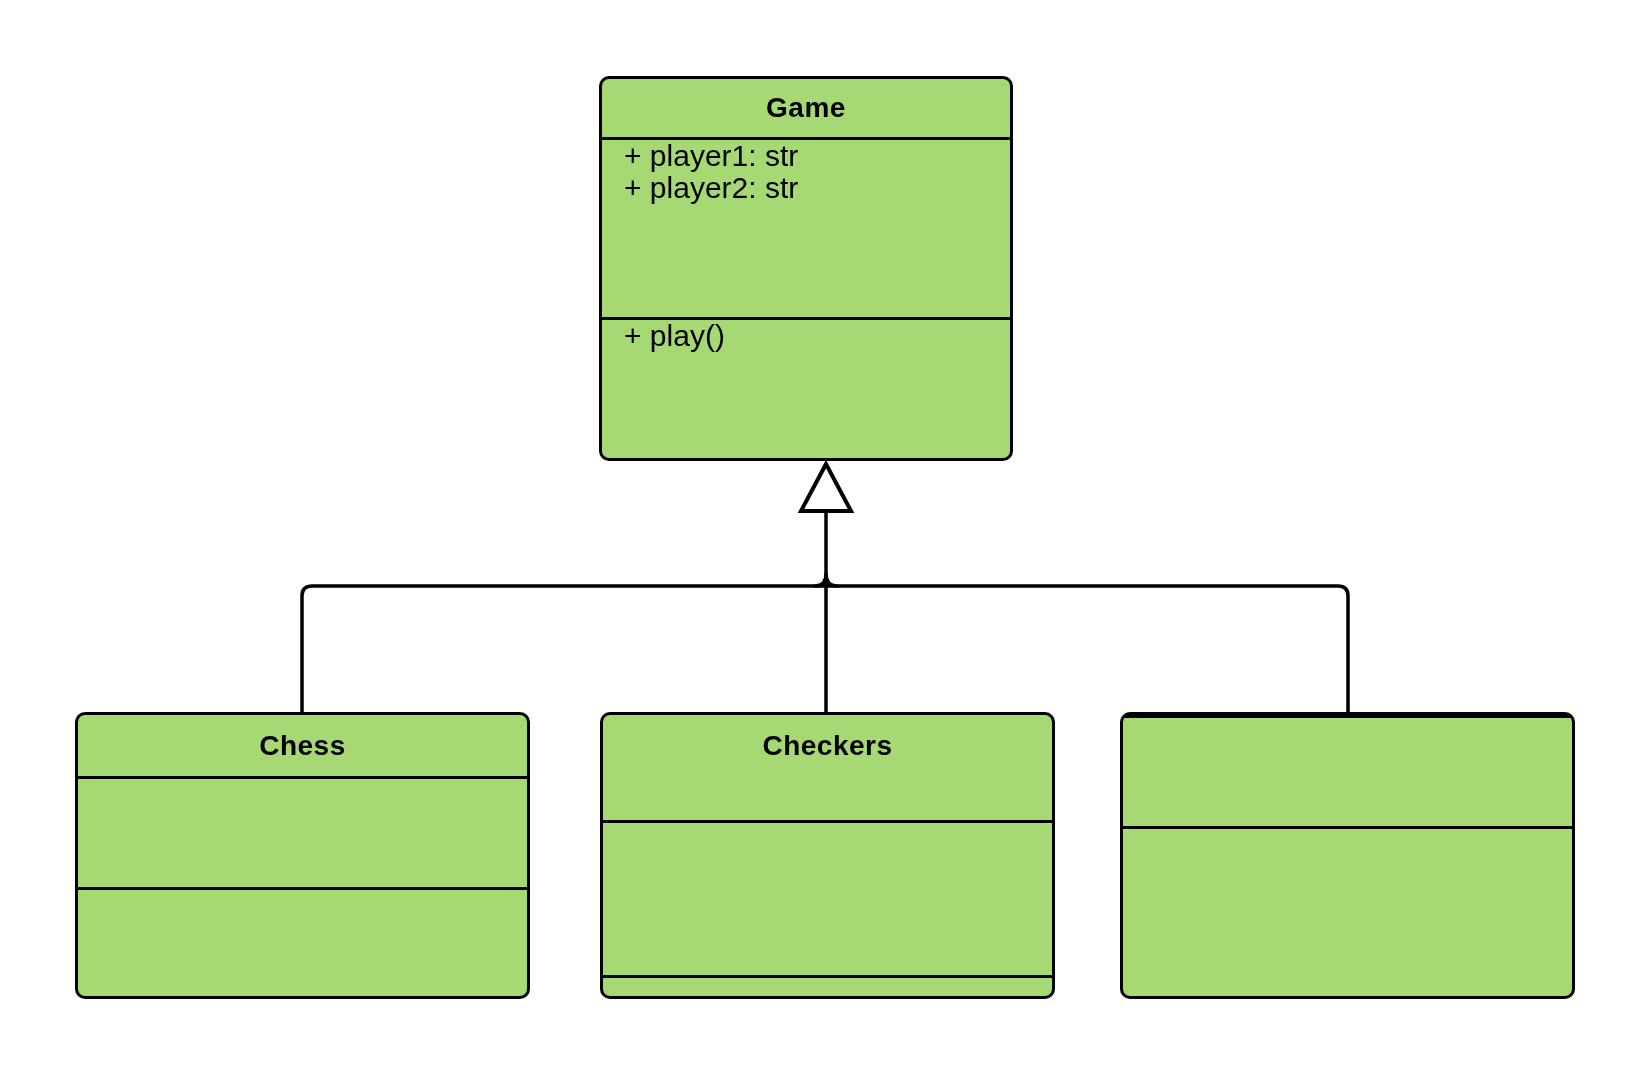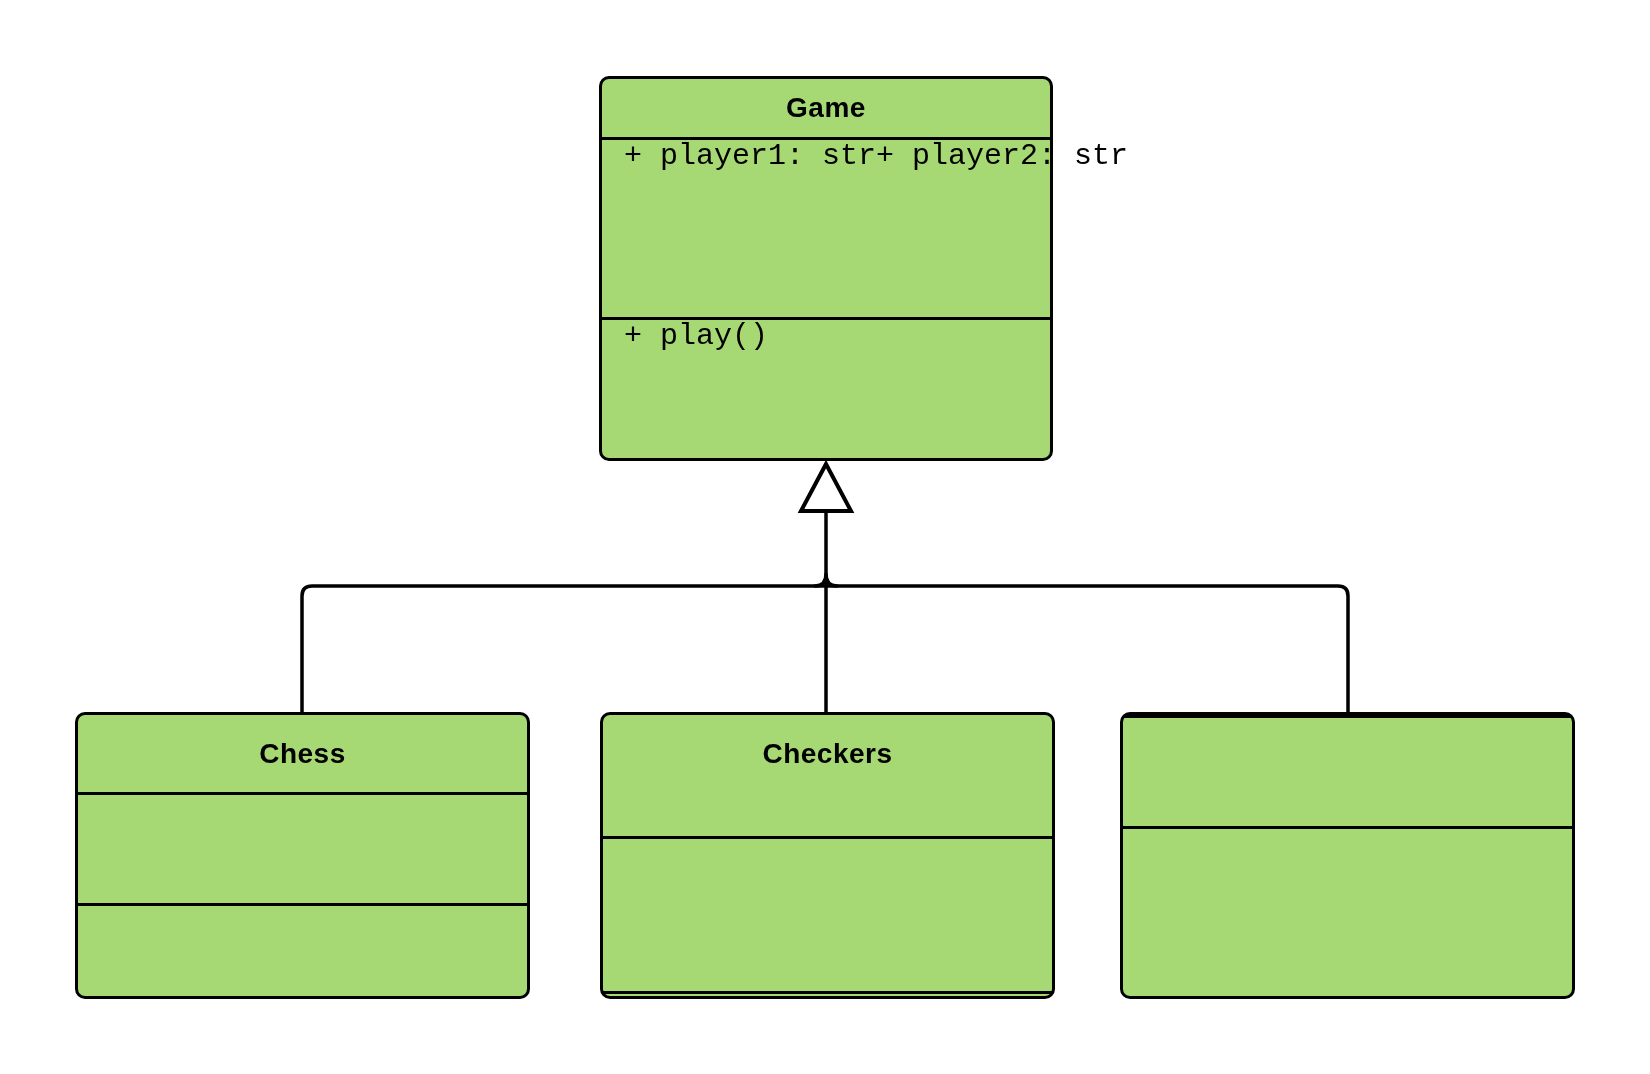--- a/index.html
+++ b/index.html
@@ -43,38 +43,38 @@
   .class-title {
     display: flex;
     align-items: center;
     justify-content: center;
     font-weight: 700;
     font-size: 28px;
     letter-spacing: 0.5px;
   }
   .member-block {
     display: flex;
-    flex-direction: row;
-    justify-content: space-between;
+    flex-direction: column;
+    justify-content: flex-start;
     padding-left: 22px;
-    font-family: Liberation Mono, monospace;
+    font-family: Liberation Sans, sans-serif;
     font-size: 30px;
     line-height: 32px;
     white-space: pre;
   }
   
-  .pos-game { left: 599px; top: 76px; width: 454px; height: 385px; }
+  .pos-game { left: 599px; top: 76px; width: 414px; height: 385px; }
   .pos-game .class-title { height: 58px; }
   .pos-game .attrs { height: 180px; }
   .pos-game .methods { flex: 1; }
   
   .pos-chess    { left: 75px;   top: 712px; width: 455px; height: 287px; }
   .pos-checkers { left: 600px;  top: 712px; width: 455px; height: 287px; gap: 44px; }
   .pos-ludo     { left: 1120px; top: 712px; width: 455px; height: 287px; }
-  .sub .class-title { height: 77px; }
+  .sub .class-title { height: 61px; }
   .sub .attrs { height: 111px; }
   .sub .methods { flex: 1; }
 </style>
 </head>
 <body>
 
 <div class="canvas">
 
   <svg class="connector-layer" viewBox="0 0 1650 1074">
 

